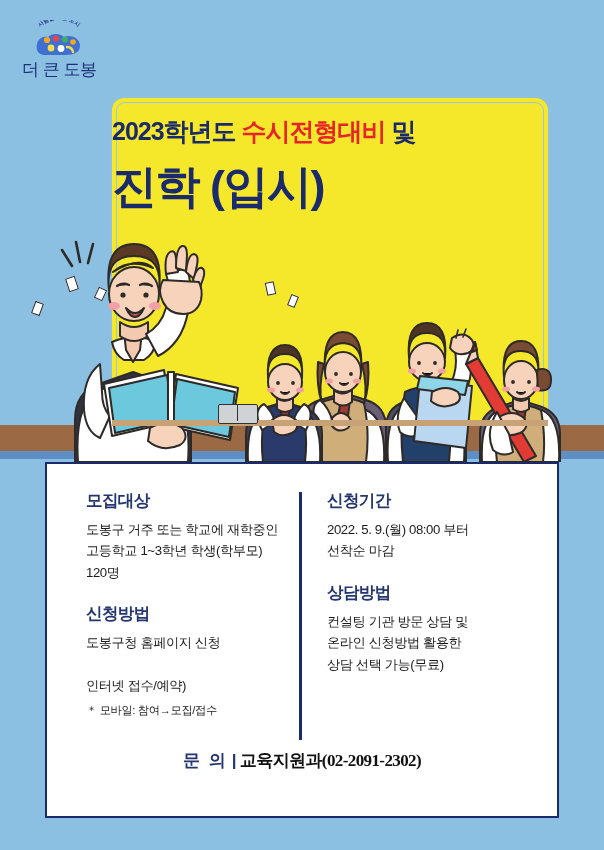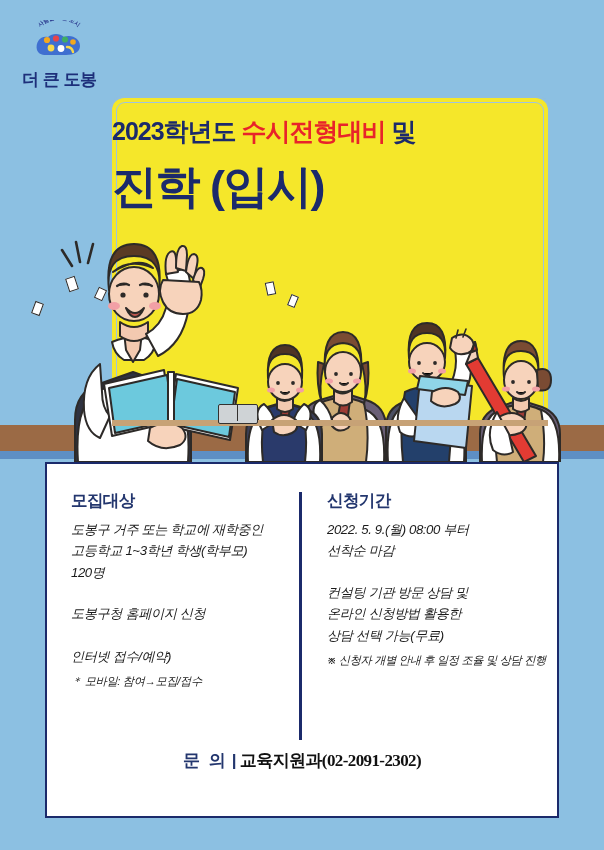--- a/index.html
+++ b/index.html
@@ -10,21 +10,21 @@
     overflow:hidden;position:relative;
   }
   .poster{position:absolute;inset:0;overflow:hidden;}
 
   
   .logo{position:absolute;left:22px;top:22px;width:80px;height:60px;}
   .logo-mark{position:relative;width:62px;height:36px;margin-left:6px;}
   .logo-arc{position:absolute;left:0;top:-2px;width:62px;height:22px;}
   .logo-arc text{font-size:5.6px;fill:#2b3a8f;font-family:"Liberation Sans",sans-serif;font-weight:bold;}
   .logo-blob{position:absolute;left:6px;top:10px;width:50px;height:24px;}
-  .logo-name{font-size:17px;font-weight:bold;color:#1d2f7a;letter-spacing:-0.5px;margin-top:10px;white-space:nowrap;}
+  .logo-name{font-size:17px;font-weight:normal;color:#1d2f7a;letter-spacing:-0.5px;margin-top:0;white-space:nowrap;}
 
   
   .board{
     position:absolute;left:112px;top:98px;width:436px;height:340px;
     background:#f5e72a;border-radius:12px;
   }
   .board-inner{
     position:absolute;left:4px;top:4px;right:4px;bottom:0;
     border:1.5px solid #9fc4df;border-bottom:none;border-radius:9px;
     box-sizing:border-box;pointer-events:none;
@@ -65,28 +65,28 @@
   
   .spark{position:absolute;background:#fff;border:1.2px solid #2b2b2b;z-index:5;}
 
   
   .infobox{
     position:absolute;left:45px;top:462px;width:514px;height:356px;
     background:#fff;border:2.5px solid #1b2a6b;box-sizing:border-box;z-index:7;
   }
   .divider{position:absolute;left:252px;top:28px;width:2.5px;height:248px;background:#1b2a6b;}
   .col{position:absolute;top:26px;width:230px;}
-  .col-left{left:24px;}
+  .col-left{left:39px;}
   .col-right{left:280px;}
   .blk{margin-bottom:20px;}
   .blk h3{
     margin:0 0 7px 0;font-size:16.5px;font-weight:bold;color:#23366e;letter-spacing:-0.6px;
   }
   .blk p{
-    margin:0;font-size:13.2px;color:#1b1b1b;line-height:1.62;letter-spacing:-0.4px;font-style:italic;
+    margin:0;font-size:13.2px;color:#1b1b1b;line-height:1.62;letter-spacing:-0.4px;
   }
   .note{font-size:11.3px !important;color:#2a2a2a;margin-top:5px !important;letter-spacing:-0.5px;}
   .contact{
     position:absolute;left:0;right:0;bottom:44px;text-align:center;
     font-size:17px;font-weight:bold;color:#1b2a6b;letter-spacing:-0.6px;
   }
   .contact .label{color:#23366e;letter-spacing:2px;}
   .contact .bar{color:#23366e;margin:0 4px;}
   .contact .dept{color:#111;font-family:Liberation Serif, serif;}
 </style>
@@ -275,44 +275,45 @@
     <div class="col col-left">
       <div class="blk">
         <h3>모집대상</h3>
         <p>
           <span>도봉구 거주 또는 학교에 재학중인</span><br>
           <span>고등학교 1~3학년 학생(학부모)</span><br>
           <span>120명</span>
         </p>
       </div>
       <div class="blk">
+        <h3>신청방법</h3>
         <p>
           <span>도봉구청 홈페이지 신청</span><br>
           <br>
           <span>인터넷 접수/예약)</span>
         </p>
         <p class="note">＊ 모바일: 참여→모집/접수</p>
       </div>
     </div>
 
     <div class="col col-right">
       <div class="blk">
         <h3>신청기간</h3>
         <p>
           <span>2022. 5. 9.(월) 08:00 부터</span><br>
           <span>선착순 마감</span>
         </p>
       </div>
       <div class="blk">
+        <h3>상담방법</h3>
         <p>
           <span>컨설팅 기관 방문 상담 및</span><br>
           <span>온라인 신청방법 활용한</span><br>
           <span>상담 선택 가능(무료)</span>
         </p>
-        <p class="note">※ 신청자 개별 안내 후 일정 조율 및 상담 진행</p>
       </div>
     </div>
 
     <div class="contact">
       <span class="label">문 의</span><span class="bar">|</span><span class="dept">교육지원과(02-2091-2302)</span>
     </div>
   </div>
 
 </div>
 

